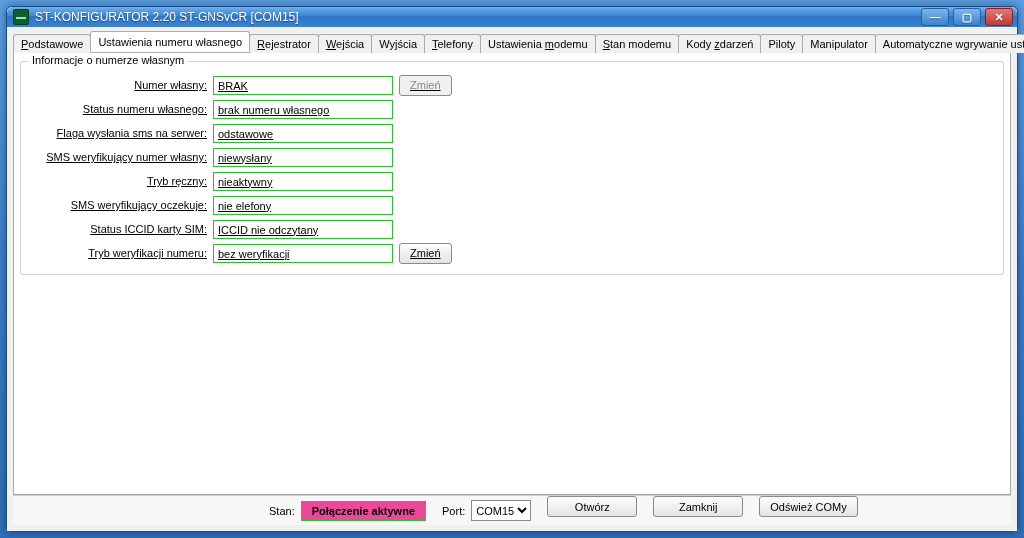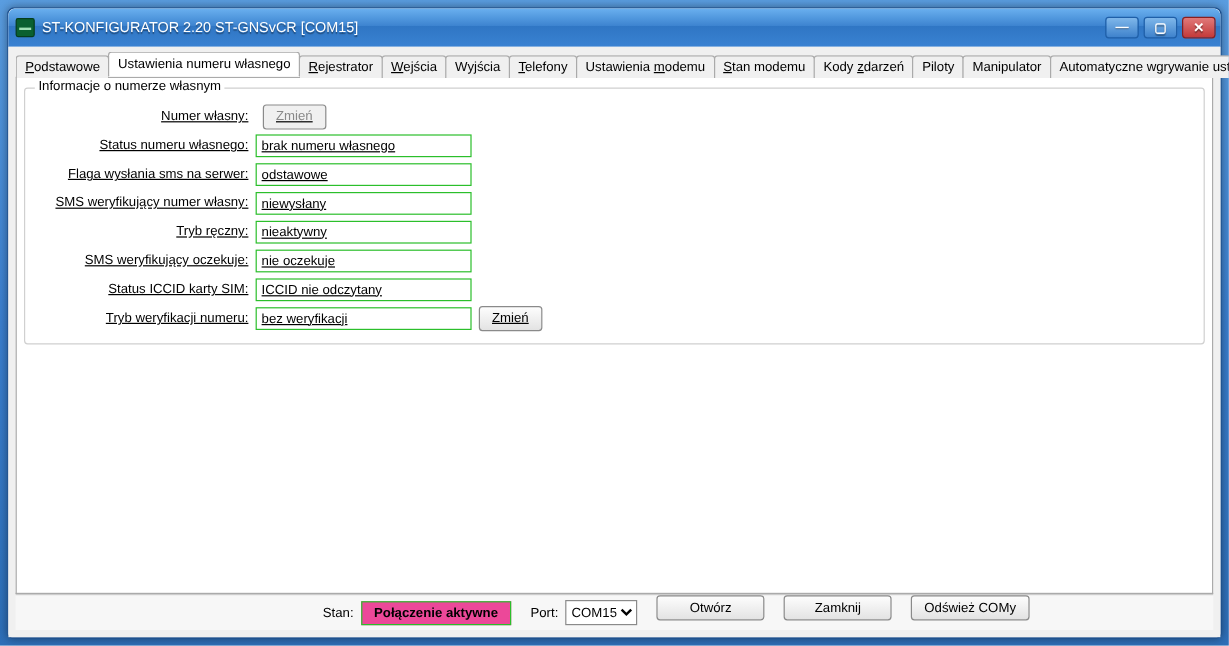--- a/index.html
+++ b/index.html
@@ -17,21 +17,21 @@
     width: 100%;
     height: 100%;
     border: 1px solid #1a4d8c;
     border-radius: 6px 6px 4px 4px;
     background: #fff;
     display: flex;
     flex-direction: column;
     box-shadow: 0 0 8px rgba(0,0,0,0.4);
   }
   .titlebar {
-    height: 32px;
+    height: 20px;
     background: linear-gradient(to bottom, #6ab0ef 0%, #3d84d0 45%, #2f76c4 46%, #3a82d2 100%);
     border-radius: 6px 6px 0 0;
     display: flex;
     align-items: center;
     color: #fff;
     font-size: 12px;
     padding: 0 4px 0 6px;
     text-shadow: 0 1px 1px rgba(0,0,0,0.4);
   }
   .app-icon {
@@ -208,20 +208,21 @@
 
     </div>
 
     <div class="content">
       <div class="groupbox">
         <div class="group-title">Informacje o numerze własnym</div>
         <div class="rows">
 
           <div class="row">
             <div class="lbl">Numer własny:</div>
+            <div class="val">BRAK</div>
             <button class="win btn-side" disabled="">Zmień</button>
           </div>
 
           <div class="row">
             <div class="lbl">Status numeru własnego:</div>
             <div class="val">brak numeru własnego</div>
           </div>
 
           <div class="row">
             <div class="lbl">Flaga wysłania sms na serwer:</div>
@@ -233,21 +234,21 @@
             <div class="val">niewysłany</div>
           </div>
 
           <div class="row">
             <div class="lbl">Tryb ręczny:</div>
             <div class="val">nieaktywny</div>
           </div>
 
           <div class="row">
             <div class="lbl">SMS weryfikujący oczekuje:</div>
-            <div class="val">nie oczekuje</div>
+            <div class="val">nie elefony</div>
           </div>
 
           <div class="row">
             <div class="lbl">Status ICCID karty SIM:</div>
             <div class="val">ICCID nie odczytany</div>
           </div>
 
           <div class="row">
             <div class="lbl">Tryb weryfikacji numeru:</div>
             <div class="val">bez weryfikacji</div>

